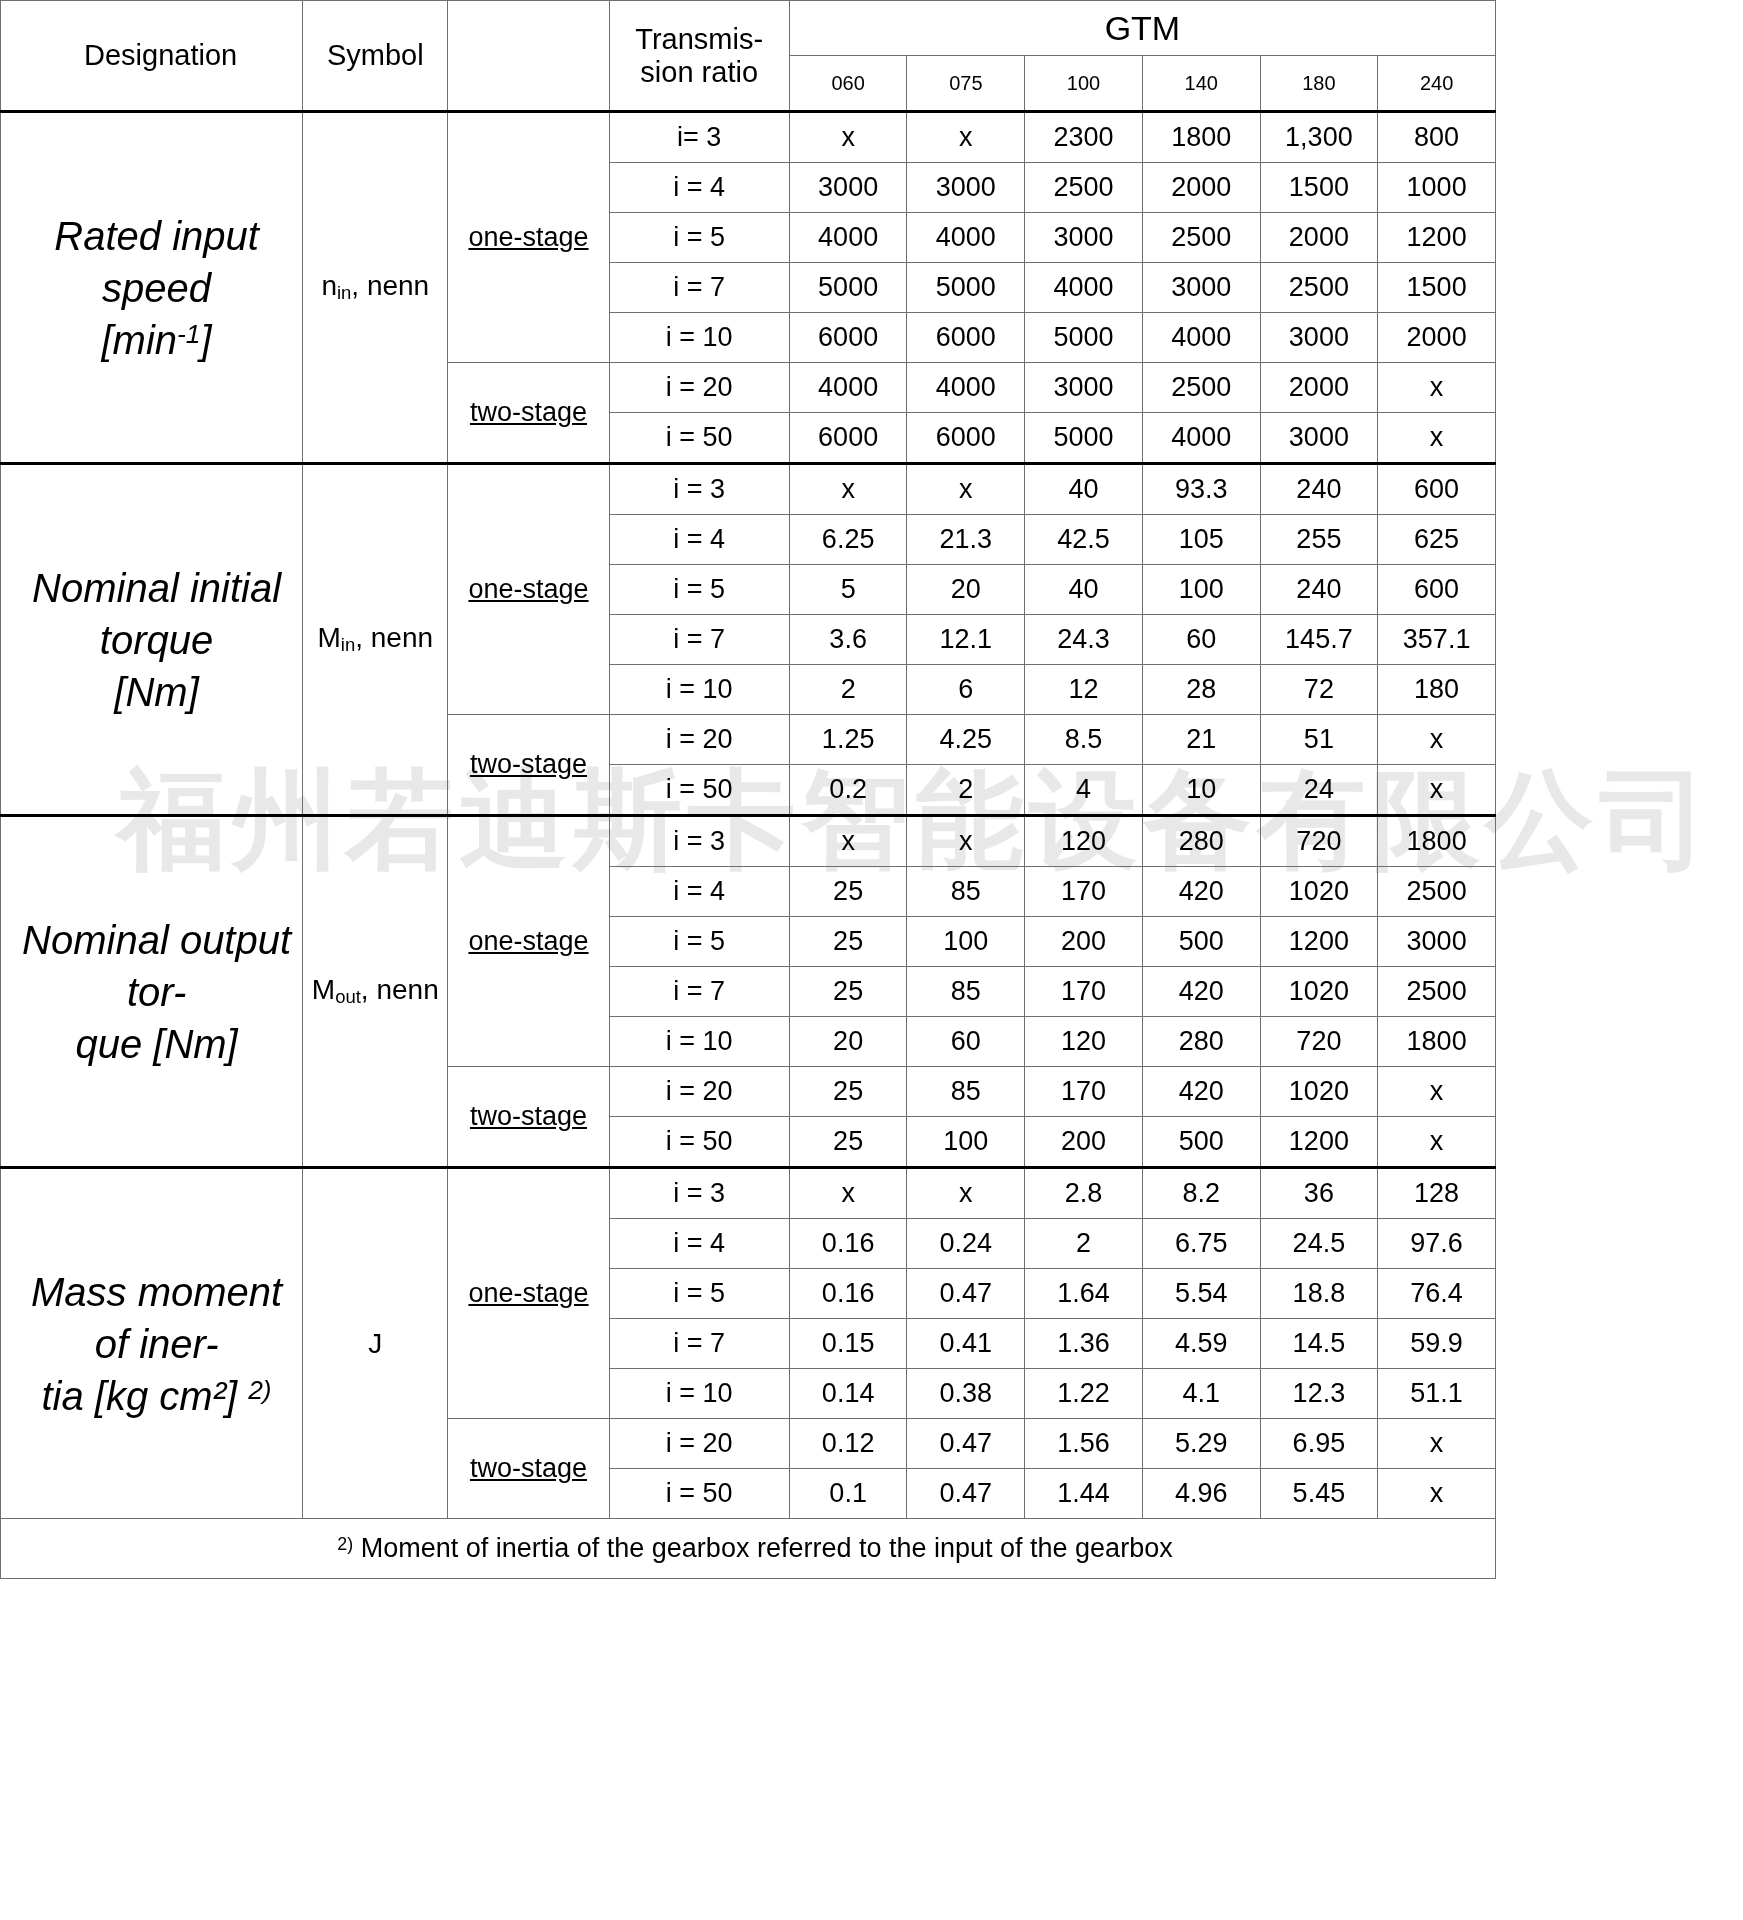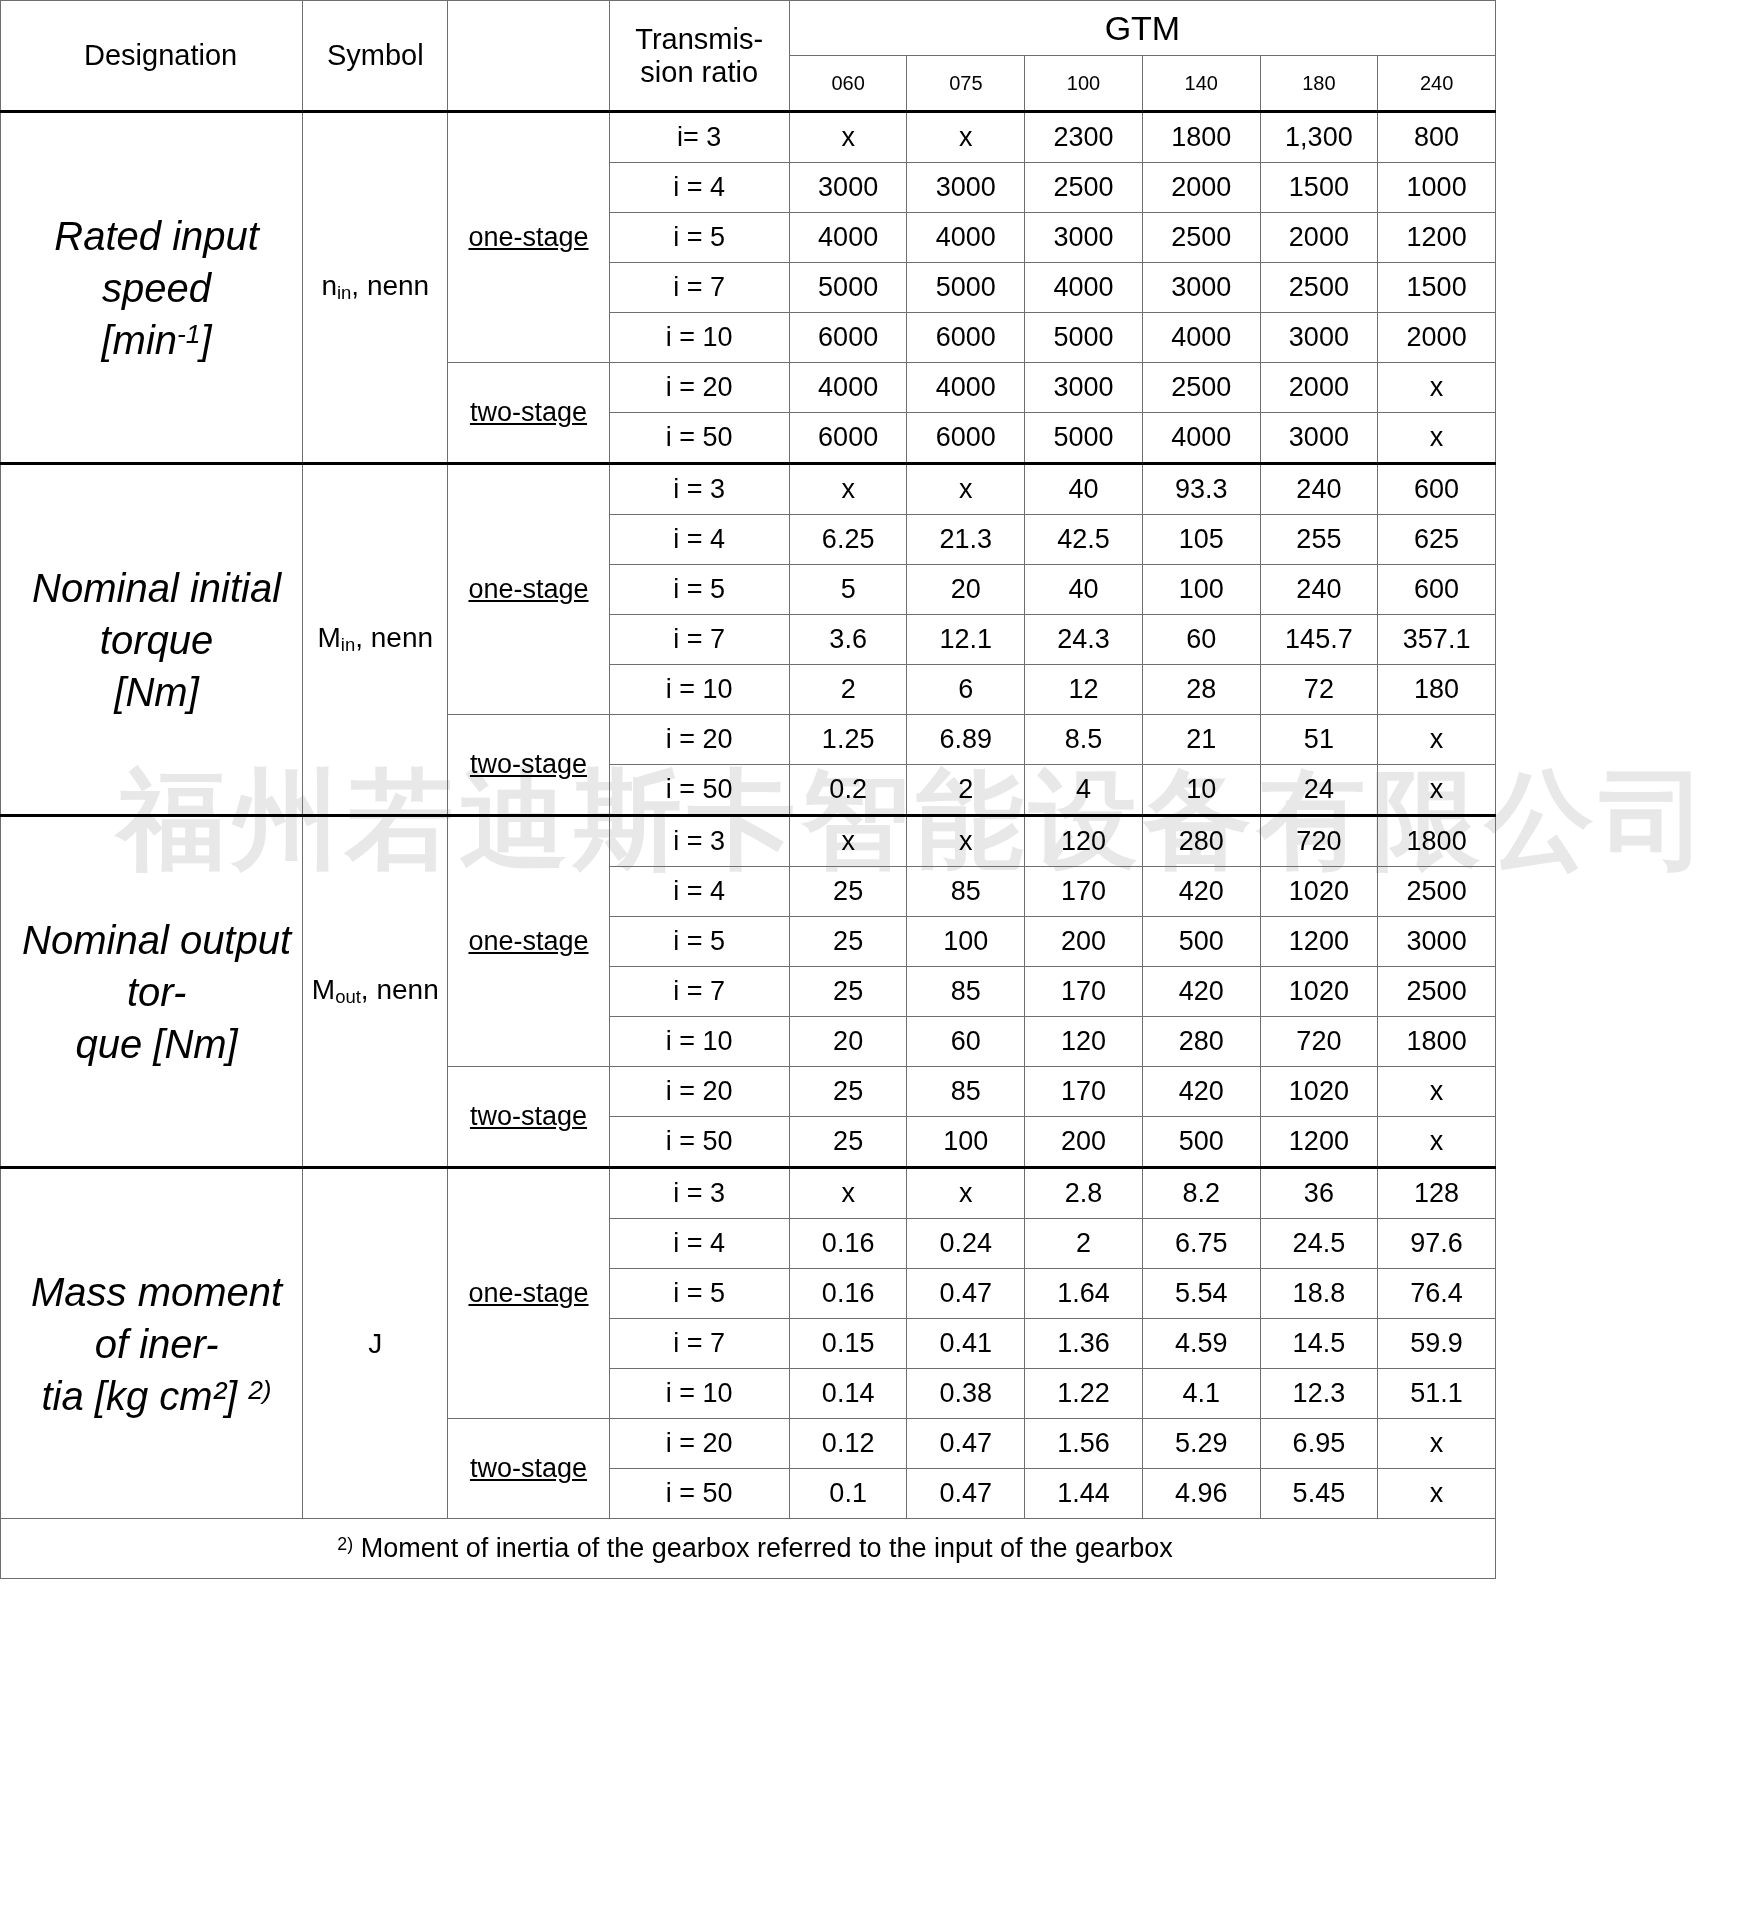--- a/index.html
+++ b/index.html
@@ -271,21 +271,21 @@
         <td class="val">6</td>
         <td class="val">12</td>
         <td class="val">28</td>
         <td class="val">72</td>
         <td class="val">180</td>
       </tr>
       <tr class="data">
         <td class="stage" rowspan="2">two-stage</td>
         <td class="ratio">i = 20</td>
         <td class="val">1.25</td>
-        <td class="val">6.89</td>
+        <td class="val">4.25</td>
         <td class="val">8.5</td>
         <td class="val">21</td>
         <td class="val">51</td>
         <td class="val">x</td>
       </tr>
       <tr class="data">
         <td class="ratio">i = 50</td>
         <td class="val">0.2</td>
         <td class="val">2</td>
         <td class="val">4</td>

